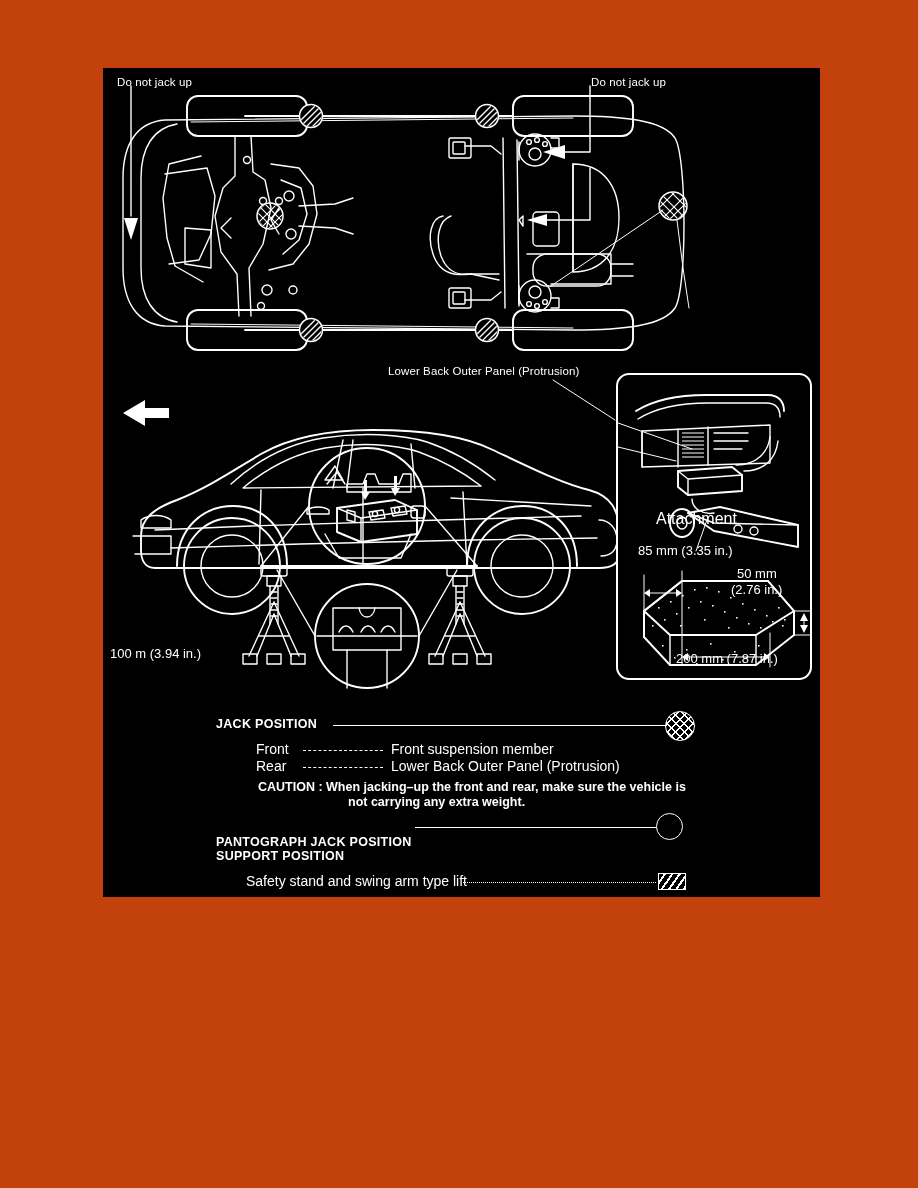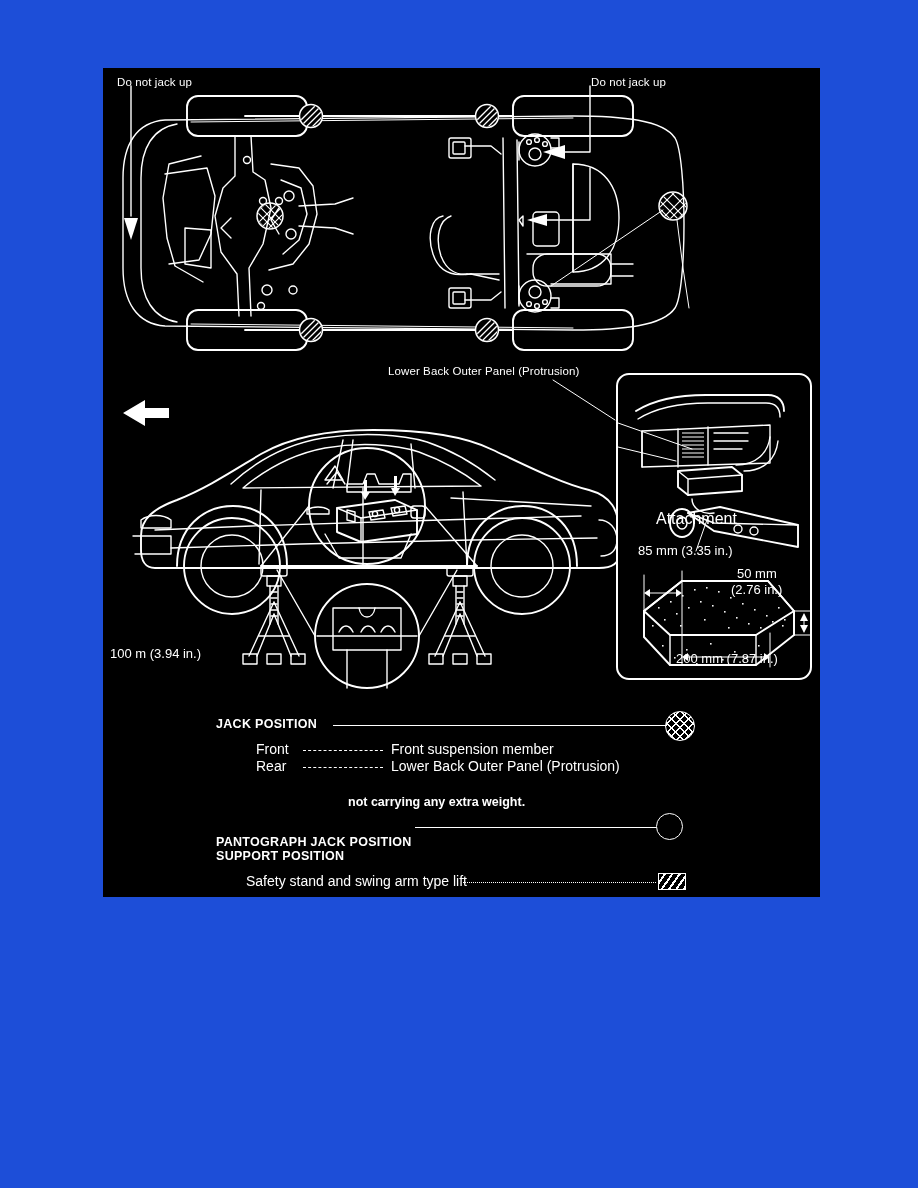--- a/index.html
+++ b/index.html
@@ -1,18 +1,18 @@
 <!DOCTYPE html>
 <html><head>
 <meta charset="utf-8">
 <style>
   html,body{margin:0;padding:0;background:#ffffff;}
   body{width:918px;height:1188px;font-family:"Liberation Sans",sans-serif;-webkit-font-smoothing:none;}
 
-  #page{position:relative;width:918px;height:1188px;overflow:hidden;background:#1d4ed8;}
+  #page{position:relative;width:918px;height:1188px;overflow:hidden;background:#c2410c;}
 
   
   #figure{
     position:absolute;left:103px;top:68px;width:717px;height:829px;
     background:#000000;color:#ffffff;overflow:hidden;
   }
 
   .lyr{position:absolute;left:0;top:0;width:717px;height:829px;overflow:visible;}
 
   .txt{position:absolute;color:#fff;line-height:1.05;white-space:pre;}
@@ -462,20 +462,21 @@
       <div class="mk-jack" style="left:562px;top:643px;"></div>
 
       <span class="txt lbl-legend-it" style="left:153px;top:674px;">Front</span>
       <div class="leader-dash" style="left:200px;top:682px;width:80px;"></div>
       <span class="txt lbl-legend-it" style="left:288px;top:674px;">Front suspension member</span>
 
       <span class="txt lbl-legend-it" style="left:153px;top:691px;">Rear</span>
       <div class="leader-dash" style="left:200px;top:699px;width:80px;"></div>
       <span class="txt lbl-legend-it" style="left:288px;top:691px;">Lower Back Outer Panel (Protrusion)</span>
 
+      <span class="txt lbl-caution" style="left:155px;top:713px;">CAUTION : When jacking–up the front and rear, make sure the vehicle is</span>
       <span class="txt lbl-caution" style="left:245px;top:728px;">not carrying any extra weight.</span>
 
       <span class="txt lbl-legend-hd" style="left:113px;top:768px;">PANTOGRAPH JACK POSITION</span>
       <div class="leader-solid" style="left:312px;top:759px;width:252px;"></div>
       <div class="mk-panto" style="left:553px;top:745px;"></div>
 
       <span class="txt lbl-legend-hd" style="left:113px;top:782px;">SUPPORT POSITION</span>
       <span class="txt lbl-legend-it" style="left:143px;top:806px;">Safety stand and swing arm type lift</span>
       <div class="leader-dash-fine" style="left:360px;top:814px;width:193px;"></div>
       <div class="mk-support" style="left:555px;top:805px;"></div>

